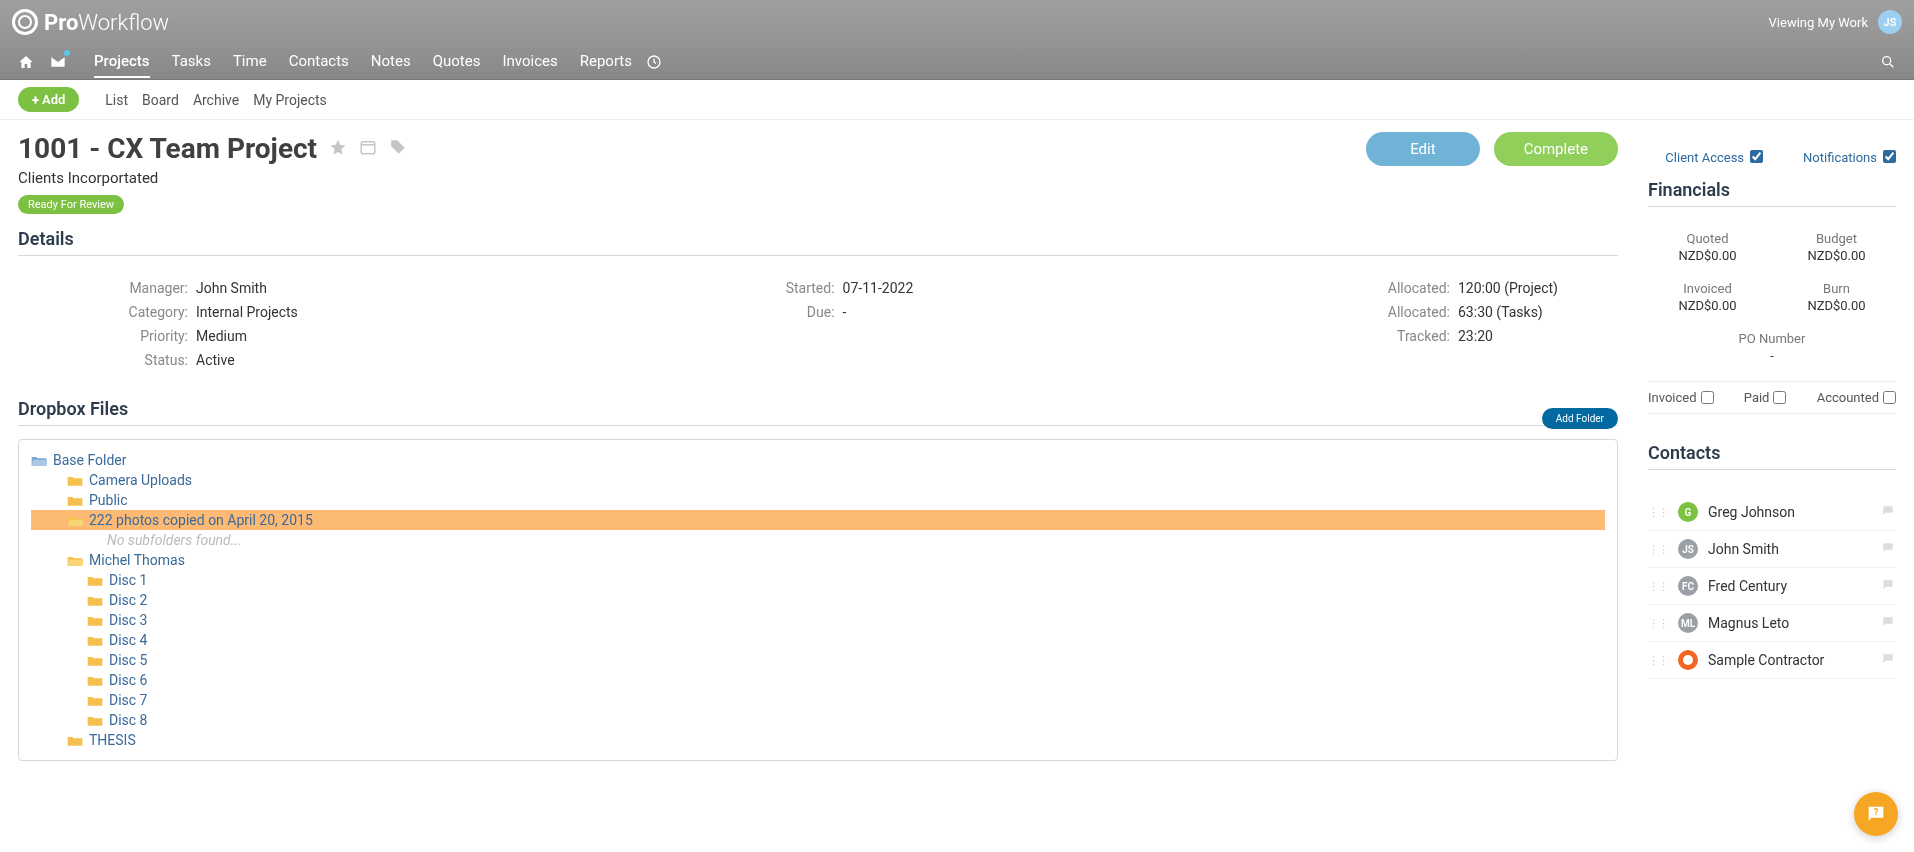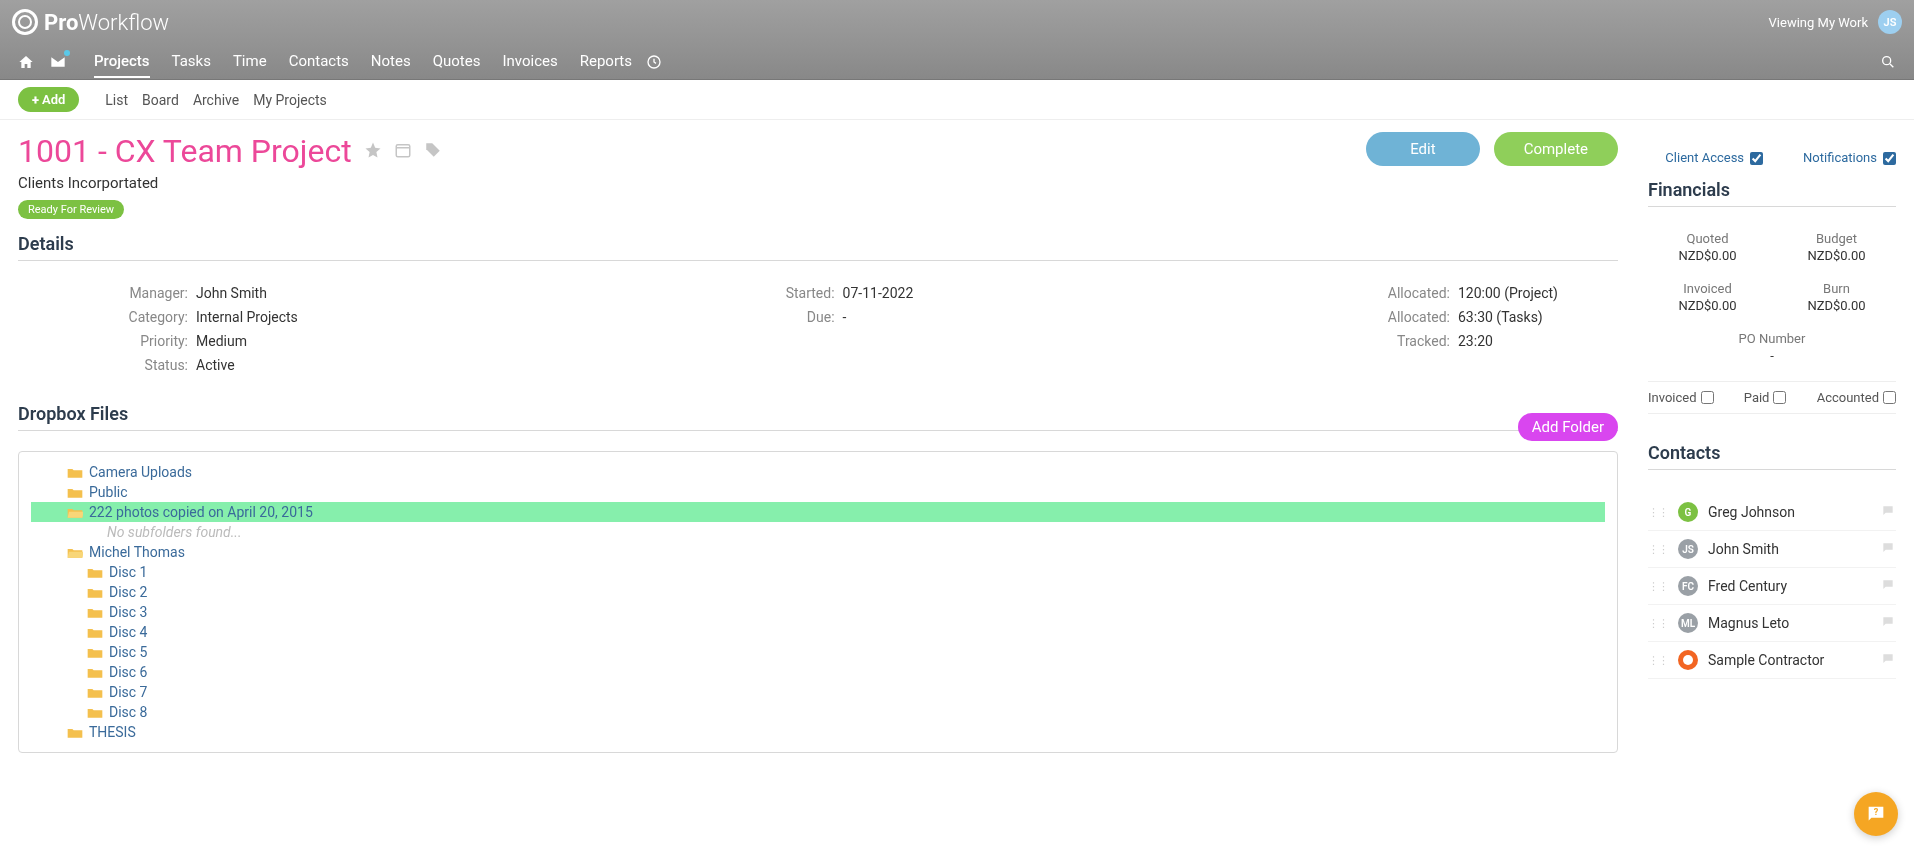--- a/index.html
+++ b/index.html
@@ -28,47 +28,47 @@
 .add-btn { background: #7cc142; color: #fff; border: none; border-radius: 14px; padding: 5px 14px; font-size: 13px; font-weight: 600; cursor: pointer; display: inline-flex; align-items: center; gap: 3px; }
 .subnav-link { color: #555; font-size: 14px; cursor: pointer; }
 
 .page { display: flex; padding: 12px 18px 30px 18px; gap: 30px; }
 .main-col { flex: 1; min-width: 0; }
 .side-col { width: 248px; flex-shrink: 0; }
 
 .project-header { display: flex; align-items: flex-start; }
 .project-title-block { flex: 1; }
 .project-title-line { display: flex; align-items: center; gap: 12px; }
-.project-title { font-size: 32px; font-weight: 400; color: #ec4899; }
+.project-title { font-size: 28px; font-weight: 700; color: #404040; }
 .title-icon { color: #c5c5c5; cursor: pointer; }
 .title-icon svg { width: 18px; height: 18px; fill: #c5c5c5; }
 .client-name { color: #333; font-size: 15px; margin-top: 4px; }
 .status-badge { display: inline-block; background: #7cc142; color: #fff; font-size: 11px; padding: 3px 10px; border-radius: 10px; margin-top: 8px; }
 .action-buttons { display: flex; gap: 14px; }
 .btn-edit { background: #6fb3d6; color: #fff; border: none; border-radius: 18px; padding: 8px 44px; font-size: 15px; cursor: pointer; }
 .btn-complete { background: #8fcf5a; color: #fff; border: none; border-radius: 18px; padding: 8px 30px; font-size: 15px; cursor: pointer; }
 
 .toggle-row { display: flex; justify-content: flex-end; gap: 40px; margin-top: 18px; font-size: 13px; }
-.toggle-item { display: flex; align-items: flex-end; gap: 6px; color: #2d6a9f; cursor: pointer; }
+.toggle-item { display: flex; align-items: flex-start; gap: 6px; color: #2d6a9f; cursor: pointer; }
 .toggle-item input { accent-color: #2d6a9f; }
 
 .section-title { font-size: 18px; color: #2d3c4d; font-weight: 600; border-bottom: 1px solid #d8d8d8; padding-bottom: 6px; margin-top: 14px; margin-bottom: 24px; }
 
 .details-grid { display: flex; gap: 60px; padding-left: 100px; justify-content: space-between; }
 .details-col { display: flex; flex-direction: column; gap: 8px; }
 .detail-row { display: flex; gap: 8px; font-size: 14px; }
 .detail-label { color: #888; text-align: right; min-width: 70px; }
 .detail-value { color: #333; }
 
 .dropbox-header { display: flex; align-items: center; justify-content: space-between; }
-.add-folder-btn { background: #d946ef; color: #fff; border: none; border-radius: 14px; padding: 5px 14px; font-size: 15px; cursor: pointer; }
+.add-folder-btn { background: #0369a1; color: #fff; border: none; border-radius: 14px; padding: 5px 14px; font-size: 10px; cursor: pointer; }
 
 .file-tree { border: 1px solid #d8d8d8; border-radius: 4px; padding: 10px 12px; margin-top: 10px; font-size: 14px; color: #3a6a9a; }
 .tree-row { display: flex; align-items: center; gap: 6px; padding: 2px 0; cursor: pointer; }
-.tree-row.selected { background: #86efac; }
+.tree-row.selected { background: #fdba74; }
 .tree-row.no-sub { color: #bbb; font-style: italic; cursor: default; }
 .folder-icon { display: inline-block; width: 16px; height: 12px; }
 .folder-icon svg { width: 16px; height: 14px; }
 .indent-0 { padding-left: 0; }
 .indent-1 { padding-left: 36px; }
 .indent-2 { padding-left: 56px; }
 .indent-3 { padding-left: 76px; }
 
 .financials-grid { display: grid; grid-template-columns: 1fr 1fr; gap: 18px 10px; text-align: center; font-size: 13px; }
 .fin-label { color: #777; }
@@ -225,20 +225,27 @@
         </div>
     </div>
 
     <div class="dropbox-header" style="margin-top:30px">
       <div class="section-title" style="flex:1;margin-top:0">Dropbox Files</div>
     </div>
     <div style="display:flex;justify-content:flex-end;margin-top:-42px;margin-bottom:6px">
       <button class="add-folder-btn">Add Folder</button>
     </div>
     <div class="file-tree" id="file-tree">
+        <div class="tree-row indent-0">
+          <span class="folder-icon"><svg viewBox="0 0 24 18">
+              <path fill="#7aa7d1" d="M1 3h7l2 2h13v11H1z"></path>
+              <path fill="#a8c8e6" d="M3 7h22l-2 9H1z"></path>
+            </svg></span>
+          <span>Base Folder</span>
+        </div>
         <div class="tree-row indent-1">
           <span class="folder-icon"><svg viewBox="0 0 24 18">
               <path fill="#f4c04e" d="M1 3h7l2 2h13v11H1z"></path>
             </svg></span>
           <span>Camera Uploads</span>
         </div>
         <div class="tree-row indent-1">
           <span class="folder-icon"><svg viewBox="0 0 24 18">
               <path fill="#f4c04e" d="M1 3h7l2 2h13v11H1z"></path>
             </svg></span>

